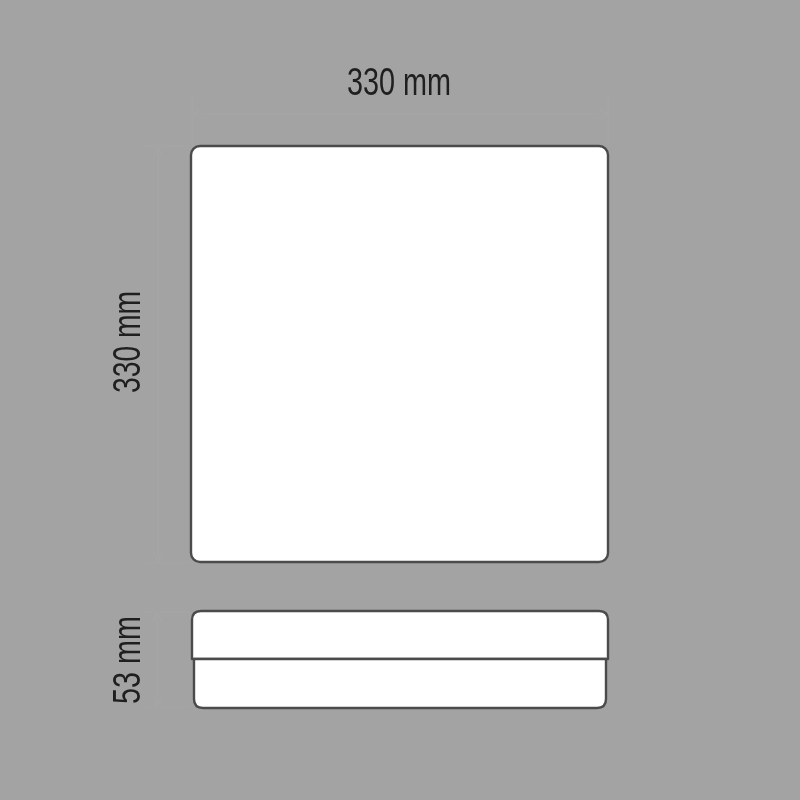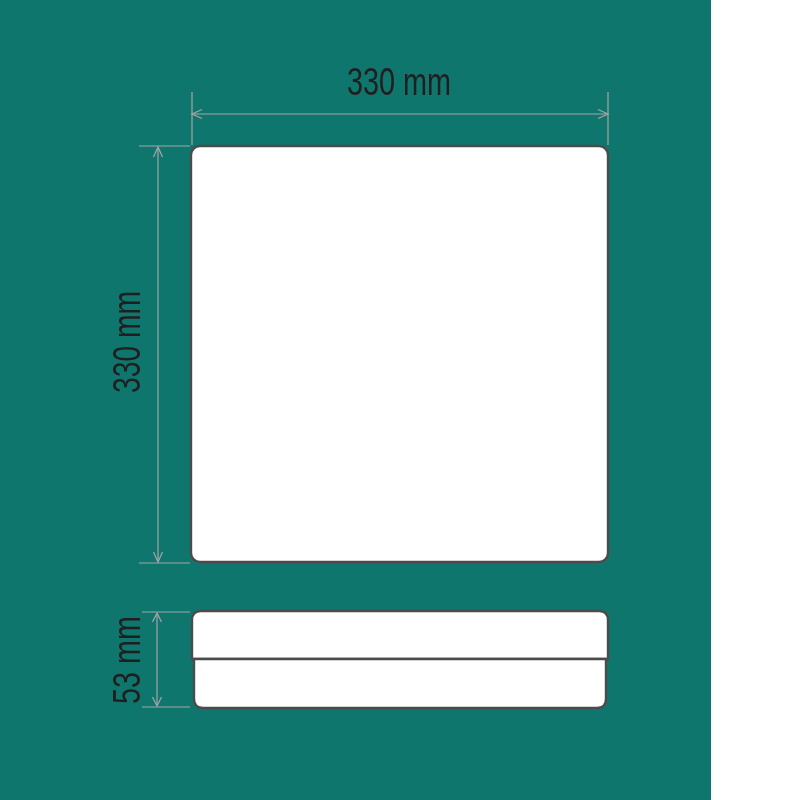--- a/index.html
+++ b/index.html
@@ -5,23 +5,23 @@
   html, body {
     margin: 0;
     padding: 0;
     width: 800px;
     height: 800px;
     background: #ffffff;
     overflow: hidden;
   }
   .canvas {
     position: relative;
-    width: 711px;
+    width: 800px;
     height: 800px;
-    background: #0f766e;
+    background: #a3a3a3;
   }
   svg {
     display: block;
   }
   .dims {
     stroke-width: 1.2;
     fill: none;
     stroke-linecap: butt;
   }
   .shapes {

